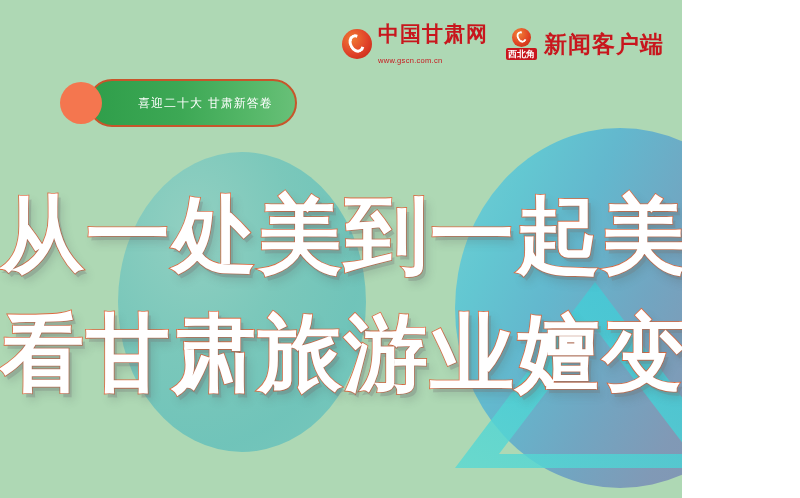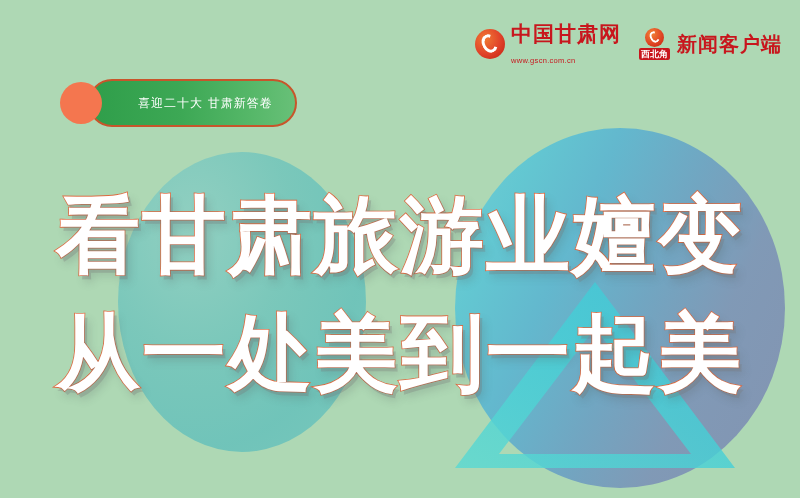--- a/index.html
+++ b/index.html
@@ -2,21 +2,21 @@
 <html><head>
 <meta charset="utf-8">
 <style>
   html, body {
     margin: 0;
     padding: 0;
     background: #ffffff;
   }
   #poster {
     position: relative;
-    width: 800px;
+    width: 682px;
     height: 498px;
     overflow: hidden;
     font-family: "Liberation Sans", "DejaVu Sans", sans-serif;
     background: #aed8b4;
   }
 
   
   .bg-layer {
     position: absolute;
     inset: 0;
@@ -149,21 +149,21 @@
     font-size: 9px;
     font-weight: bold;
     padding: 1px 2px;
     border-radius: 2px;
     letter-spacing: 0px;
     line-height: 1.15;
     font-family: Liberation Sans, sans-serif;
     white-space: nowrap;
   }
   .seal-label {
-    font-size: 20px;
+    font-size: 23px;
     font-weight: bold;
     color: #c8161d;
     letter-spacing: 1px;
     font-family: "DejaVu Sans", "Liberation Sans", sans-serif;
     white-space: nowrap;
   }
 
   
   .badge {
     position: absolute;
@@ -270,17 +270,17 @@
   </div>
 
   <div class="badge">
     <div class="badge-pill">
       <span class="badge-text">喜迎二十大 甘肃新答卷</span>
     </div>
     <span class="badge-dot"></span>
   </div>
 
   <div class="headline">
+    <div class="headline-line">从一处美到一起美</div>
     <div class="headline-line">看甘肃旅游业嬗变</div>
-    <div class="headline-line">从一处美到一起美</div>
   </div>
 
 </div>
 
 </body></html>

